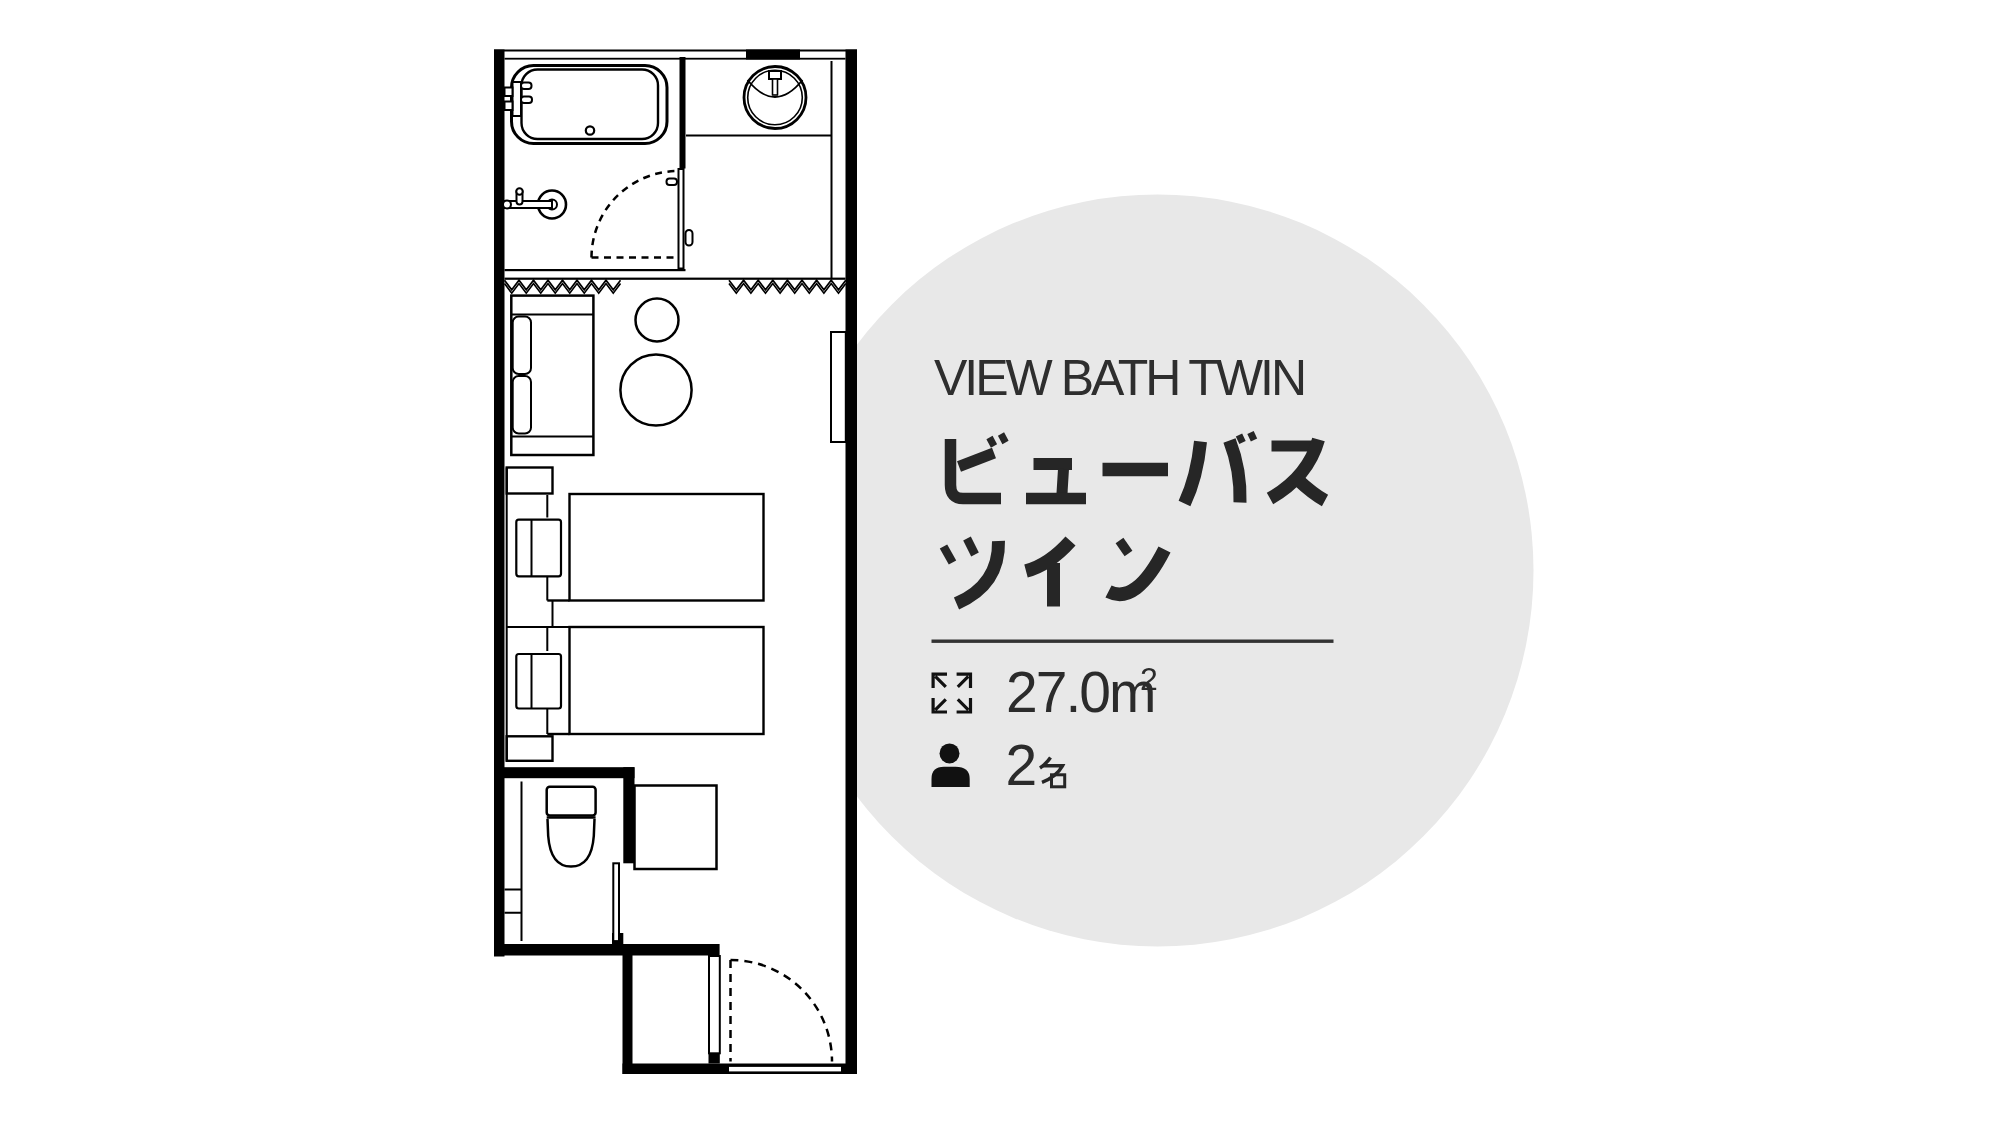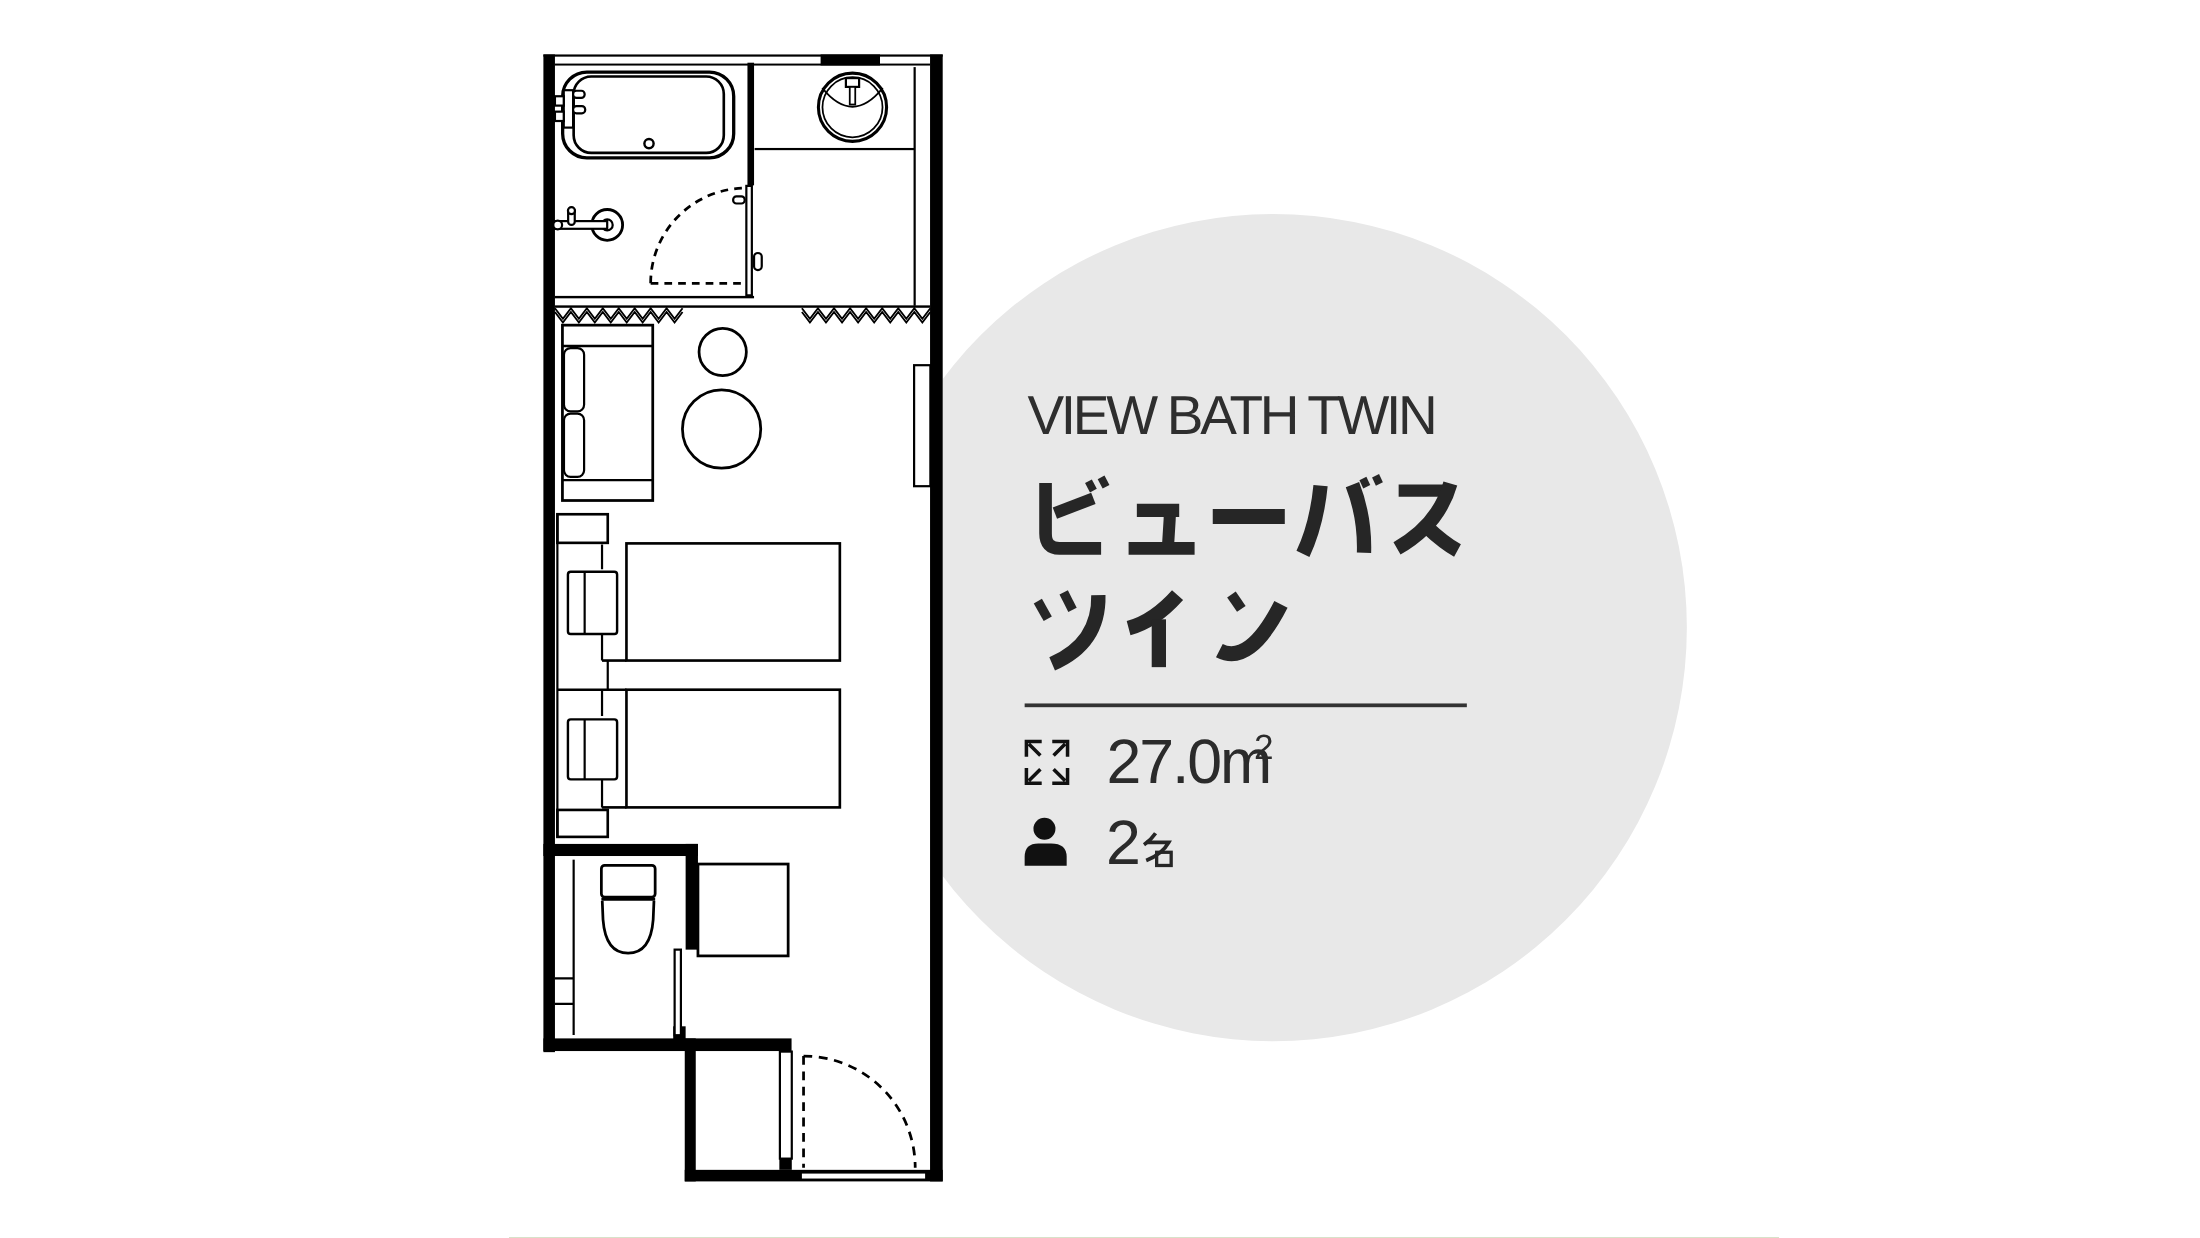--- a/index.html
+++ b/index.html
@@ -1,16 +1,16 @@
 <!DOCTYPE html>
 <html><head>
 <meta charset="utf-8">
 <style>
   html,body{margin:0;padding:0;background:#ffffff;}
-  #page{position:relative;width:2000px;height:1125px;background:#4d7c0f;overflow:hidden;
+  #page{position:relative;width:2000px;height:1125px;background:#d946ef;overflow:hidden;
         font-family:"Liberation Sans", sans-serif;}
   svg{position:absolute;left:0;top:0;}
 </style>
 </head>
 <body>
 <div id="page">
 <svg width="2000" height="1125" viewBox="0 0 2000 1125" fill="none">
   <rect x="0" y="0" width="2000" height="1125" fill="#ffffff"></rect>
 
   <circle cx="1157.5" cy="570.5" r="376" fill="#e8e8e8"></circle>

